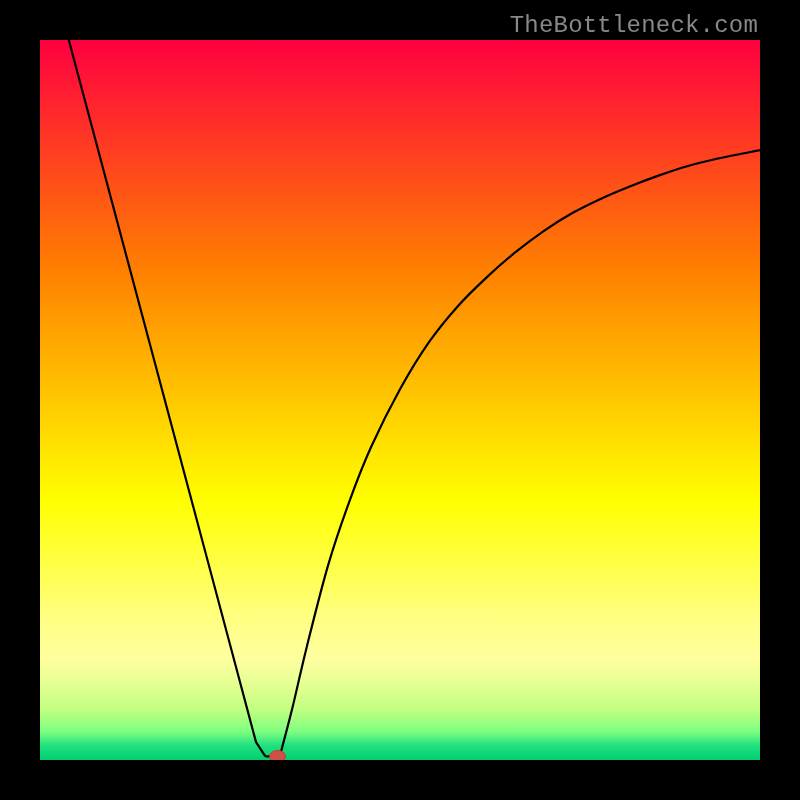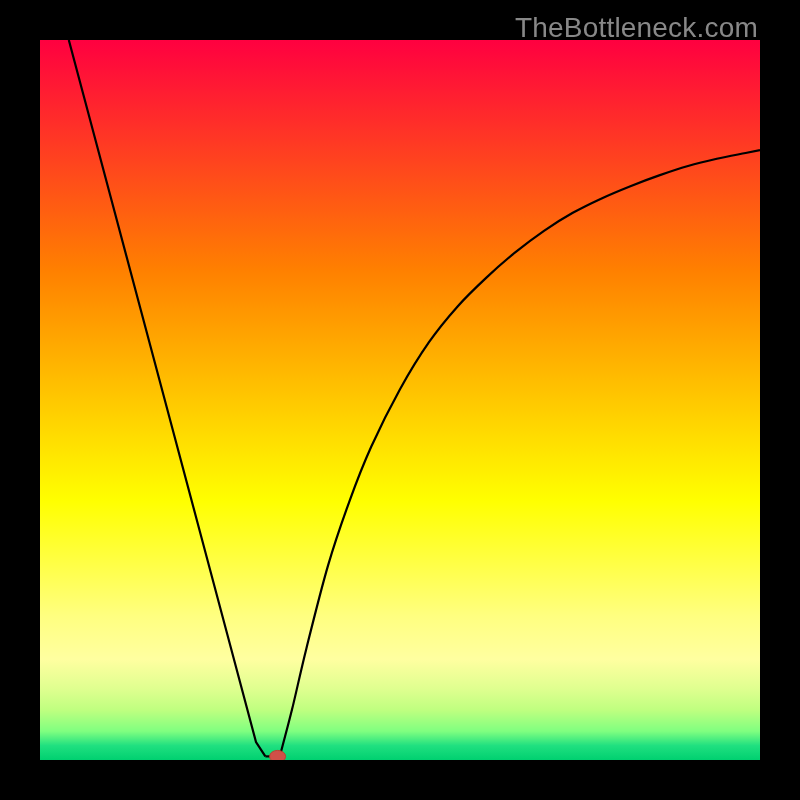--- a/index.html
+++ b/index.html
@@ -34,22 +34,22 @@
       #c0ff80 93%,
       #80ff80 96%,
       #20e080 98%,
       #00d070 100%
     );
   }
   .watermark {
     position: absolute;
     top: 12px;
     right: 42px;
-    font-family: Liberation Sans, sans-serif;
-    font-size: 28px;
+    font-family: Liberation Mono, monospace;
+    font-size: 24px;
     color: #888;
     letter-spacing: 0.2px;
   }
   .curve-svg {
     position: absolute;
     left: 0; top: 0;
     width: 720px;
     height: 720px;
   }
   .curve-svg path, .curve-svg line {

